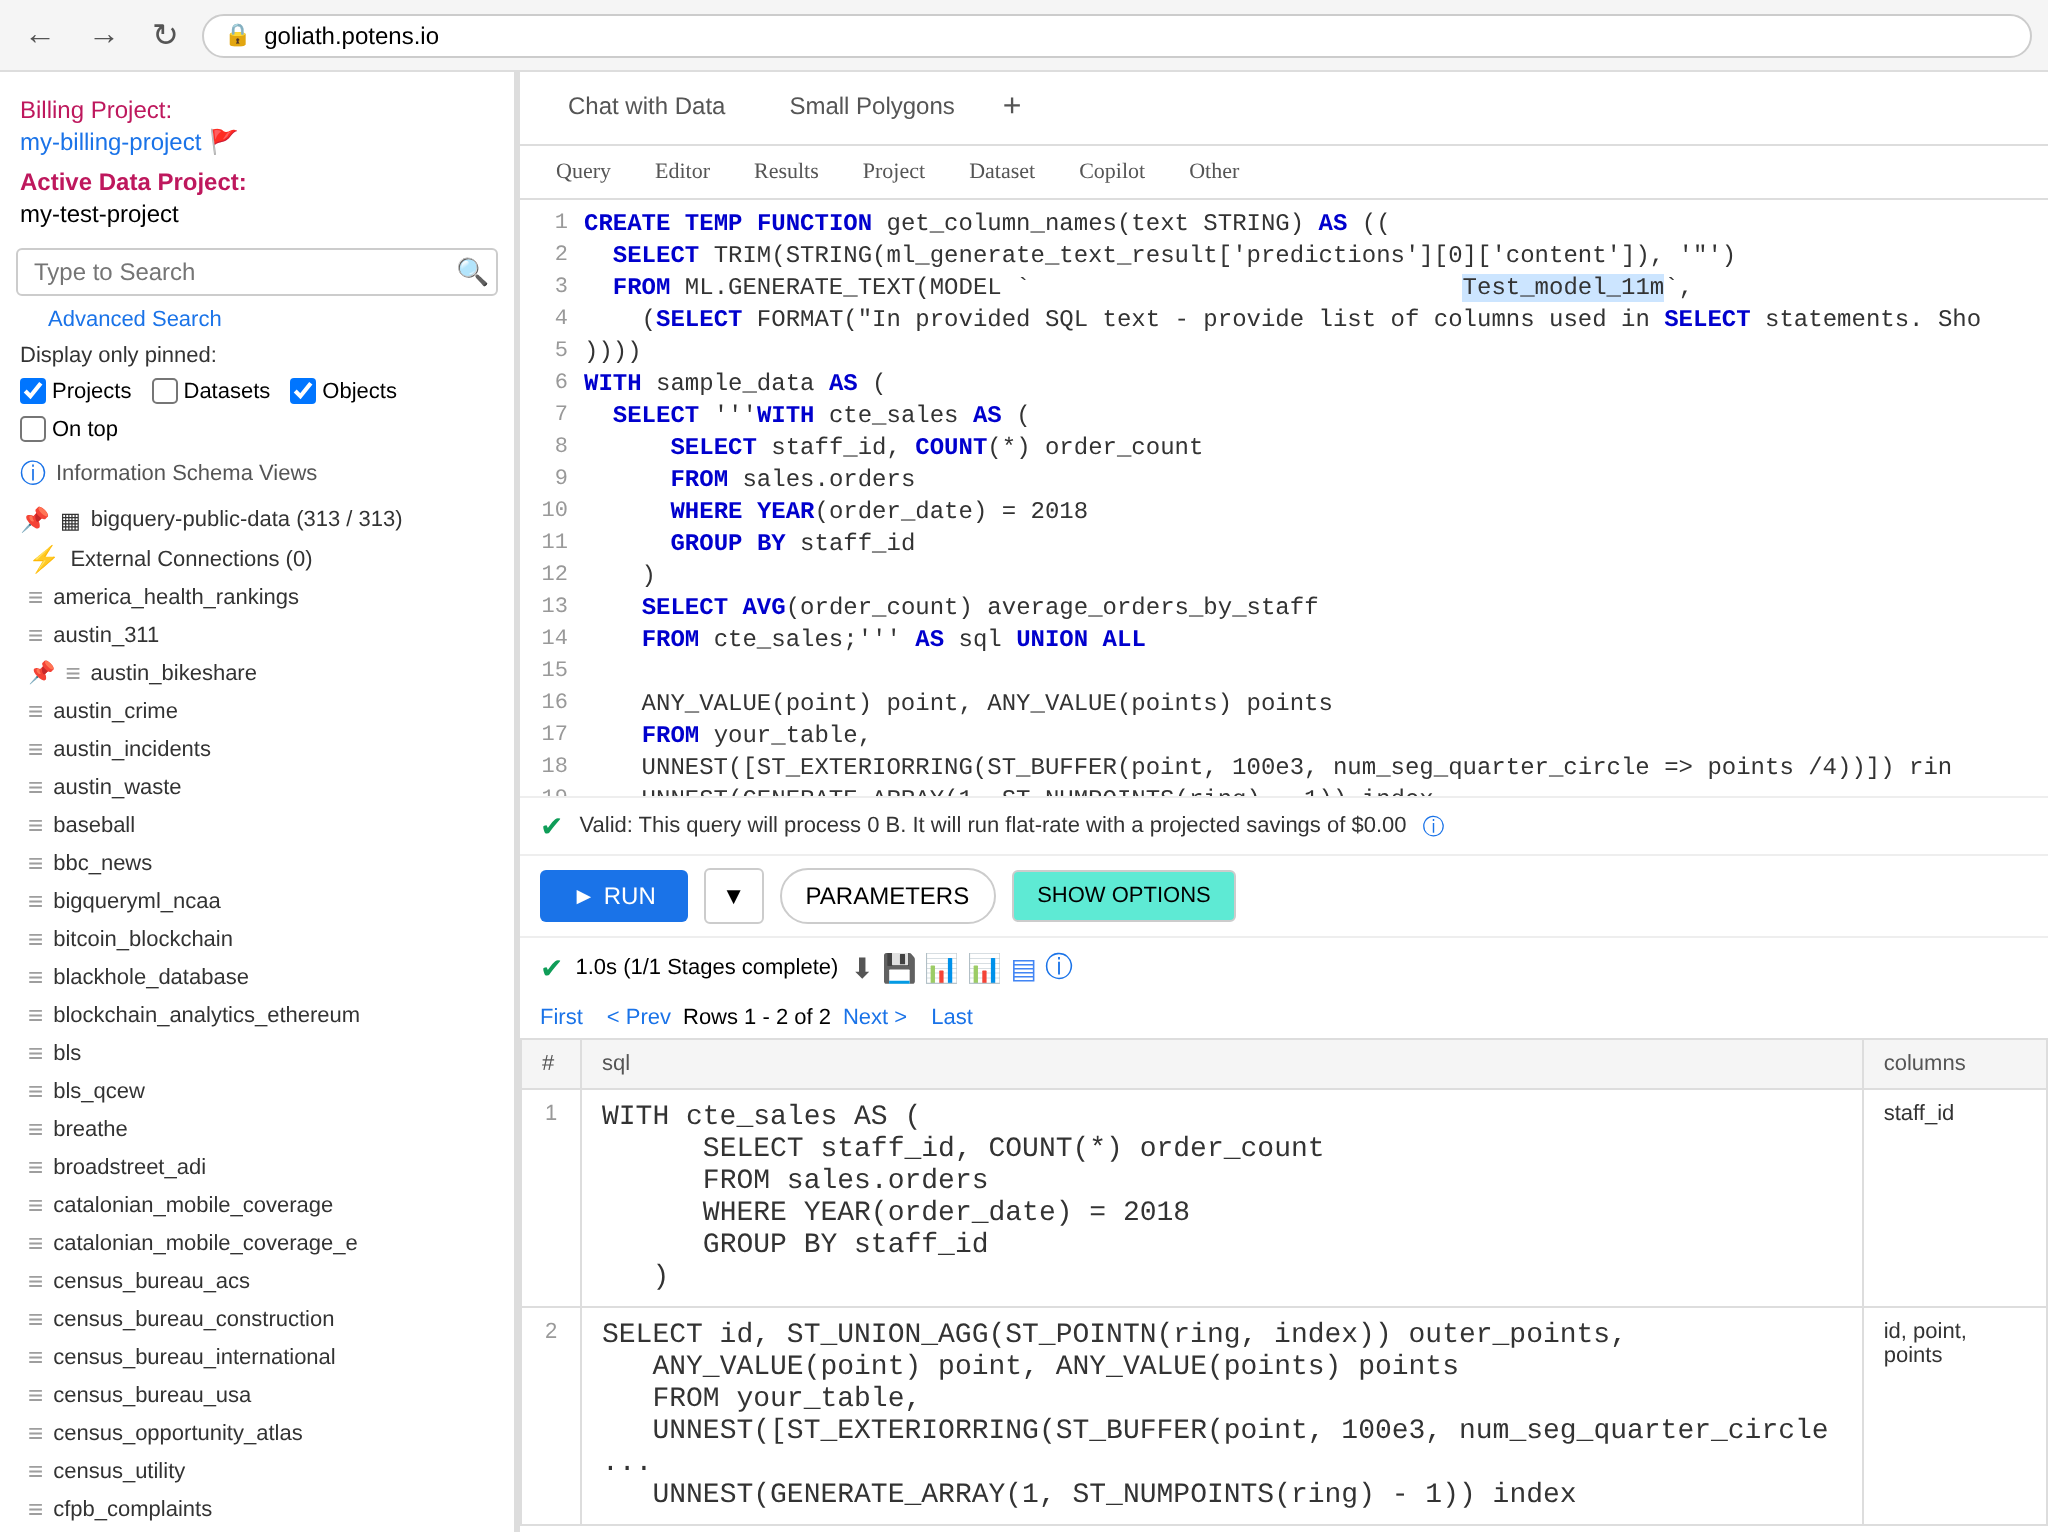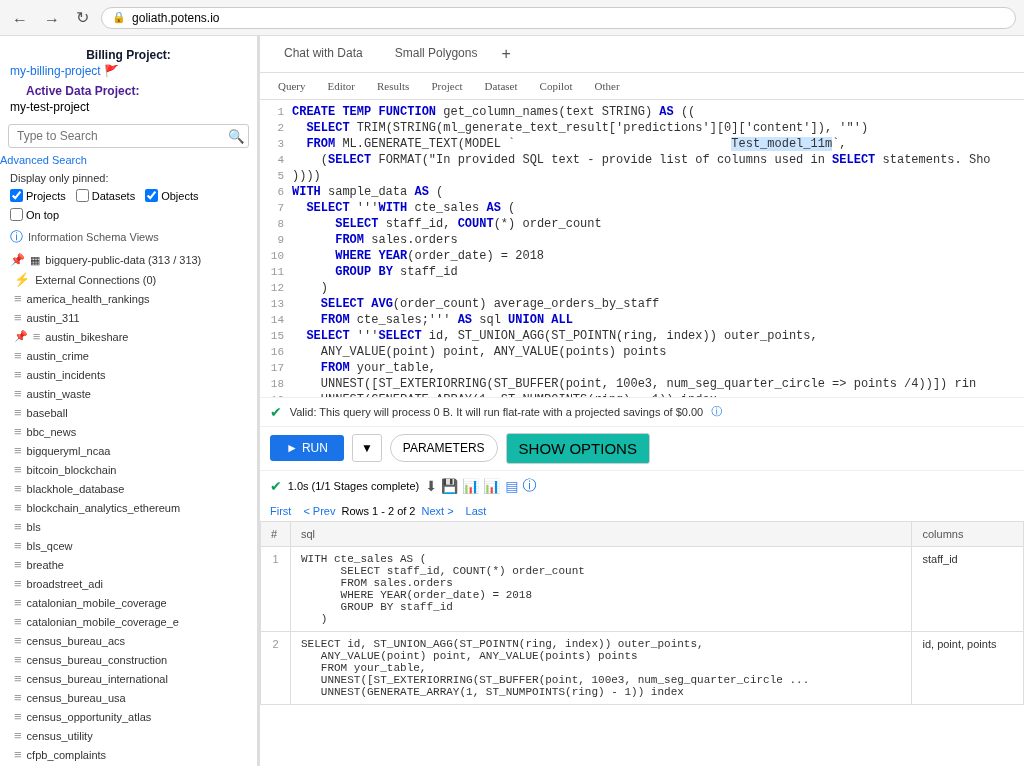--- a/index.html
+++ b/index.html
@@ -25,36 +25,36 @@
     
     .main-layout {
       display: flex; flex: 1; overflow: hidden;
     }
 
     
     .sidebar {
       width: 258px; min-width: 258px; border-right: 1px solid #ddd;
       overflow-y: auto; background: #fff; padding: 8px 0;
     }
-    .billing-label { color: #0f172a; font-size: 12px; font-weight: bold; padding: 4px 10px 0; text-align: center; }
+    .billing-label { color: #be185d; font-size: 12px; font-weight: normal; padding: 4px 10px 0; }
     .billing-project { display: flex; align-items: center; gap: 4px; padding: 2px 10px; font-size: 12px; color: #1a73e8; }
-    .active-label { color: #4c1d95; font-size: 12px; font-weight: bold; padding: 4px 26px 0; }
+    .active-label { color: #be185d; font-size: 12px; font-weight: bold; padding: 4px 10px 0; }
     .active-project { padding: 2px 10px 6px; font-size: 12px; }
 
     .search-bar-container { padding: 4px 8px; position: relative; }
     .search-bar {
       width: 100%; border: 1px solid #ccc; border-radius: 3px;
       padding: 4px 28px 4px 8px; font-size: 12px;
     }
     .search-icon-btn {
       position: absolute; right: 12px; top: 50%; transform: translateY(-50%);
       background: none; border: none; cursor: pointer; color: #555;
     }
 
-    .advanced-search { padding: 2px 0 4px; color: #1a73e8; font-size: 11px; cursor: pointer; }
+    .advanced-search { padding: 2px 24px 4px; color: #1a73e8; font-size: 11px; cursor: pointer; }
     .display-only { padding: 2px 10px; font-size: 11px; color: #333; }
     .checkbox-row { display: flex; gap: 10px; padding: 3px 10px; align-items: center; font-size: 11px; }
     .checkbox-row label { display: flex; align-items: center; gap: 3px; }
     .on-top-row { padding: 3px 10px; font-size: 11px; display: flex; align-items: center; gap: 3px; }
 
     .info-section { display: flex; align-items: center; gap: 5px; padding: 4px 10px; font-size: 11px; color: #555; }
     .info-icon { color: #1a73e8; font-size: 13px; }
 
     .project-row {
       display: flex; align-items: center; gap: 5px;
@@ -135,22 +135,22 @@
     }
     .dropdown-btn {
       background: #fff; border: 1px solid #ccc;
       padding: 6px 8px; border-radius: 3px; cursor: pointer; font-size: 12px;
     }
     .params-btn {
       background: #fff; border: 1px solid #ccc;
       padding: 6px 12px; border-radius: 14px; cursor: pointer; font-size: 12px;
     }
     .options-btn {
-      background: #14b8a6; border: 1px solid #ccc;
-      padding: 6px 12px; border-radius: 3px; cursor: pointer; font-size: 15px;
+      background: #5eead4; border: 1px solid #ccc;
+      padding: 6px 12px; border-radius: 3px; cursor: pointer; font-size: 11px;
     }
 
     
     .results-area { flex: 1; overflow: hidden; display: flex; flex-direction: column; min-height: 0; }
 
     .results-info {
       display: flex; align-items: center; gap: 6px;
       padding: 6px 10px; border-top: 1px solid #eee; font-size: 11px;
     }
     .results-icons { display: flex; gap: 4px; align-items: center; }
@@ -169,21 +169,21 @@
     }
     th {
       background: #f5f5f5; border: 1px solid #ddd;
       padding: 6px 10px; text-align: left; font-weight: normal; color: #555;
     }
     td {
       border: 1px solid #ddd; padding: 6px 10px;
       vertical-align: top; color: #333;
     }
     .row-num { color: #999; text-align: center; width: 30px; }
-    .code-cell { font-family: 'Courier New', monospace; font-size: 11px; white-space: pre-wrap; }
+    .code-cell { font-family: 'Courier New', monospace; font-size: 14px; white-space: pre-wrap; }
 
     .divider { width: 2px; background: #ddd; cursor: col-resize; }
   </style>
 </head>
 <body>
 
 <div class="top-bar">
   <button class="nav-btn">←</button>
   <button class="nav-btn">→</button>
   <button class="nav-btn">↻</button>
@@ -450,21 +450,20 @@
           <div class="code-line">
             <span class="line-num">13</span>
             <span class="line-content">    <span class="kw">SELECT</span> <span class="kw">AVG</span>(order_count) average_orders_by_staff</span>
           </div>
           <div class="code-line">
             <span class="line-num">14</span>
             <span class="line-content">    <span class="kw">FROM</span> cte_sales;''' <span class="kw">AS</span> sql <span class="kw">UNION</span> <span class="kw">ALL</span></span>
           </div>
           <div class="code-line">
             <span class="line-num">15</span>
-            <span class="line-content">  <span class="kw">SELECT</span> '''<span class="kw">SELECT</span> id, ST_UNION_AGG(ST_POINTN(ring, index)) outer_points,</span>
           </div>
           <div class="code-line">
             <span class="line-num">16</span>
             <span class="line-content">    ANY_VALUE(point) point, ANY_VALUE(points) points</span>
           </div>
           <div class="code-line">
             <span class="line-num">17</span>
             <span class="line-content">    <span class="kw">FROM</span> your_table,</span>
           </div>
           <div class="code-line">

